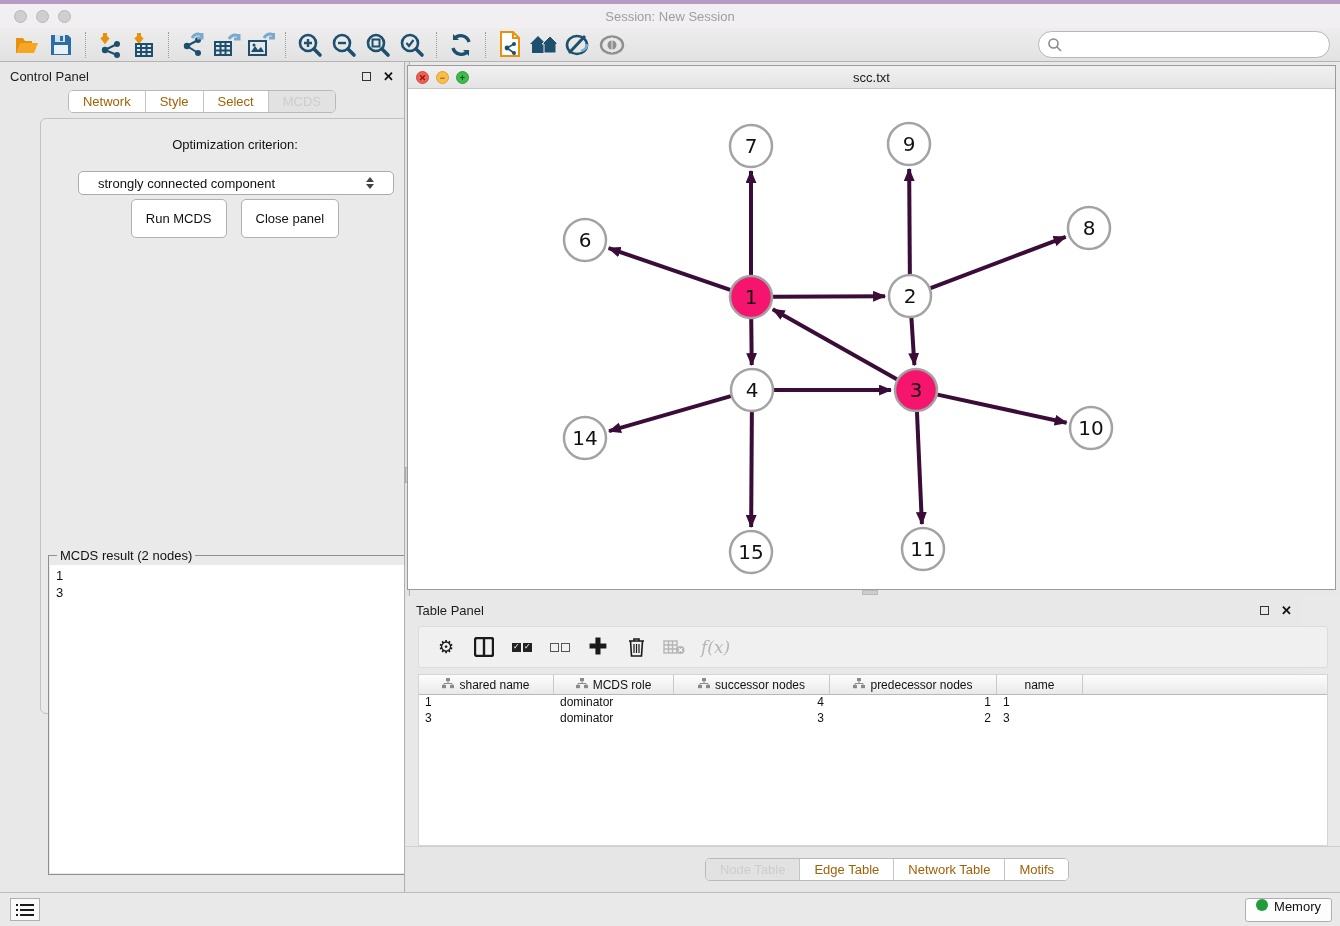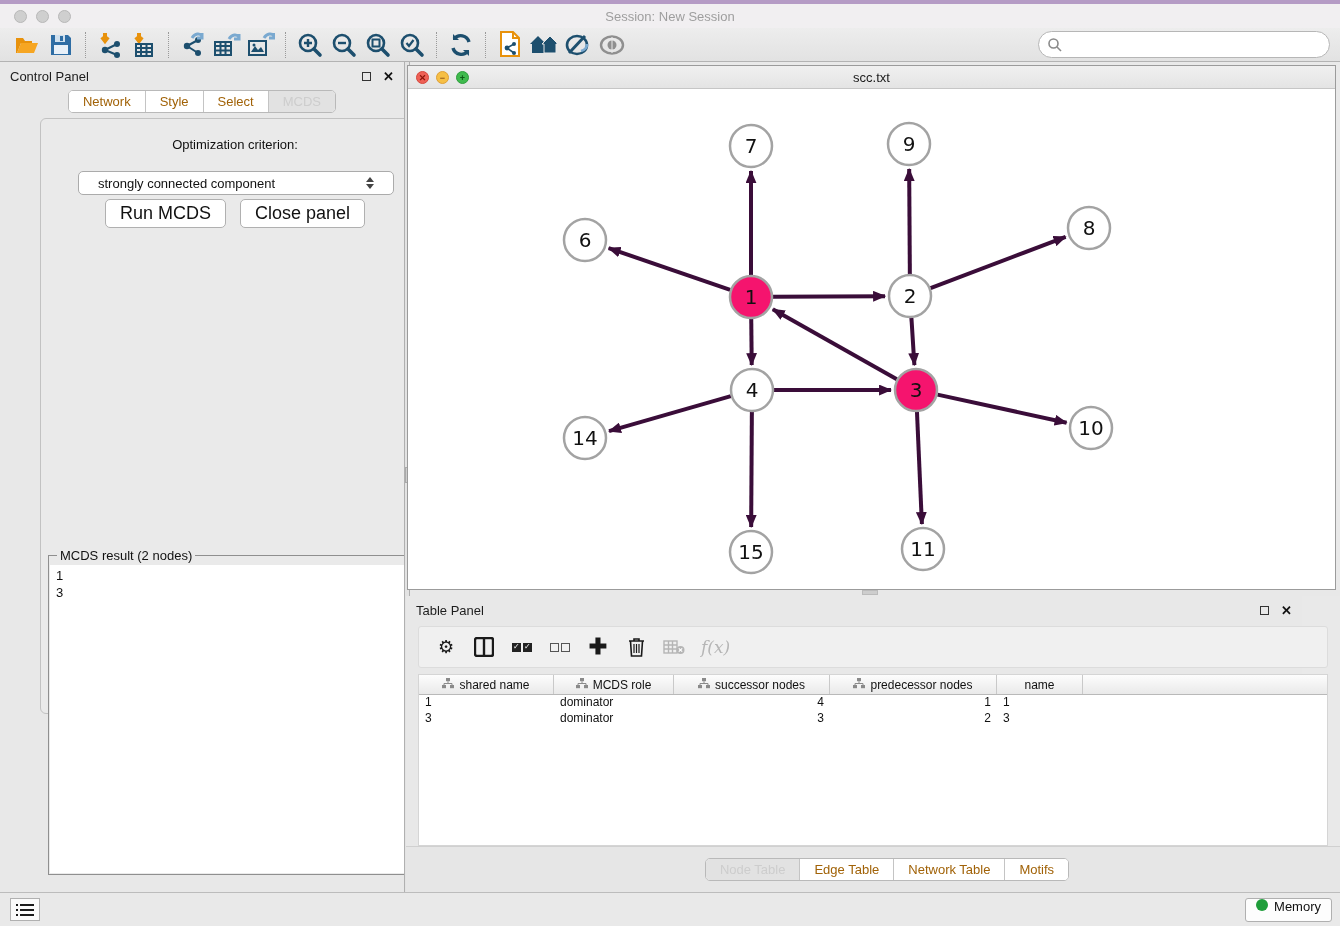--- a/index.html
+++ b/index.html
@@ -37,21 +37,21 @@
                 background:#eaeaea; border:1px solid #c2c2c2; border-radius:6px;margin-left:33px; }
   .opt-label { text-align:center; font-size:13px; color:#111; margin-top:18px; }
   .select-box { position:absolute; left:37px; top:52px; width:316px; height:24px; background:#fff;
                 border:1px solid #ababab; border-radius:5px; font-size:13px; color:#111;
                 display:flex; align-items:center; padding:0 19px; }
   .select-box .sel-text { flex:1; }
   .stepper { display:flex; flex-direction:column; gap:2px; align-items:center; }
   .stepper .up { width:0; height:0; border-left:4px solid transparent; border-right:4px solid transparent; border-bottom:5px solid #444; }
   .stepper .dn { width:0; height:0; border-left:4px solid transparent; border-right:4px solid transparent; border-top:5px solid #444; }
   .btn-row { position:absolute; left:0; top:80px; width:100%; display:flex; justify-content:center; gap:14px; }
-  .push-btn { background:#fff; border:1px solid #b0b0b0; border-radius:5px; font-size:18px; color:#111; padding:3px 14px; }
+  .push-btn { background:#fff; border:1px solid #b0b0b0; border-radius:5px; font-size:13px; color:#111; padding:11px 14px; }
 
   .result-group { position:absolute; left:7px; top:436px; width:370px; height:320px; border:1px solid #8f8f8f; background:#eaeaea; }
   .result-legend { position:absolute; left:8px; top:-8px; background:#eaeaea; font-size:13px; color:#111; padding:0 3px; }
   .result-body { position:absolute; left:1px; top:9px; right:1px; bottom:1px; background:#fff; font-size:13px; color:#111;
                  padding:2px 6px; white-space:pre; line-height:17px; }
   .result-scroll { position:absolute; right:1px; top:9px; width:9px; bottom:1px; background:#fbfbfb; border-left:1px solid #e0e0e0; }
 
   
   .vsplit { position:absolute; left:404px; top:62px; width:6px; height:830px; background:#e3e3e3;
             border-left:1px solid #b0b0b0; border-right:1px solid #b0b0b0; }

